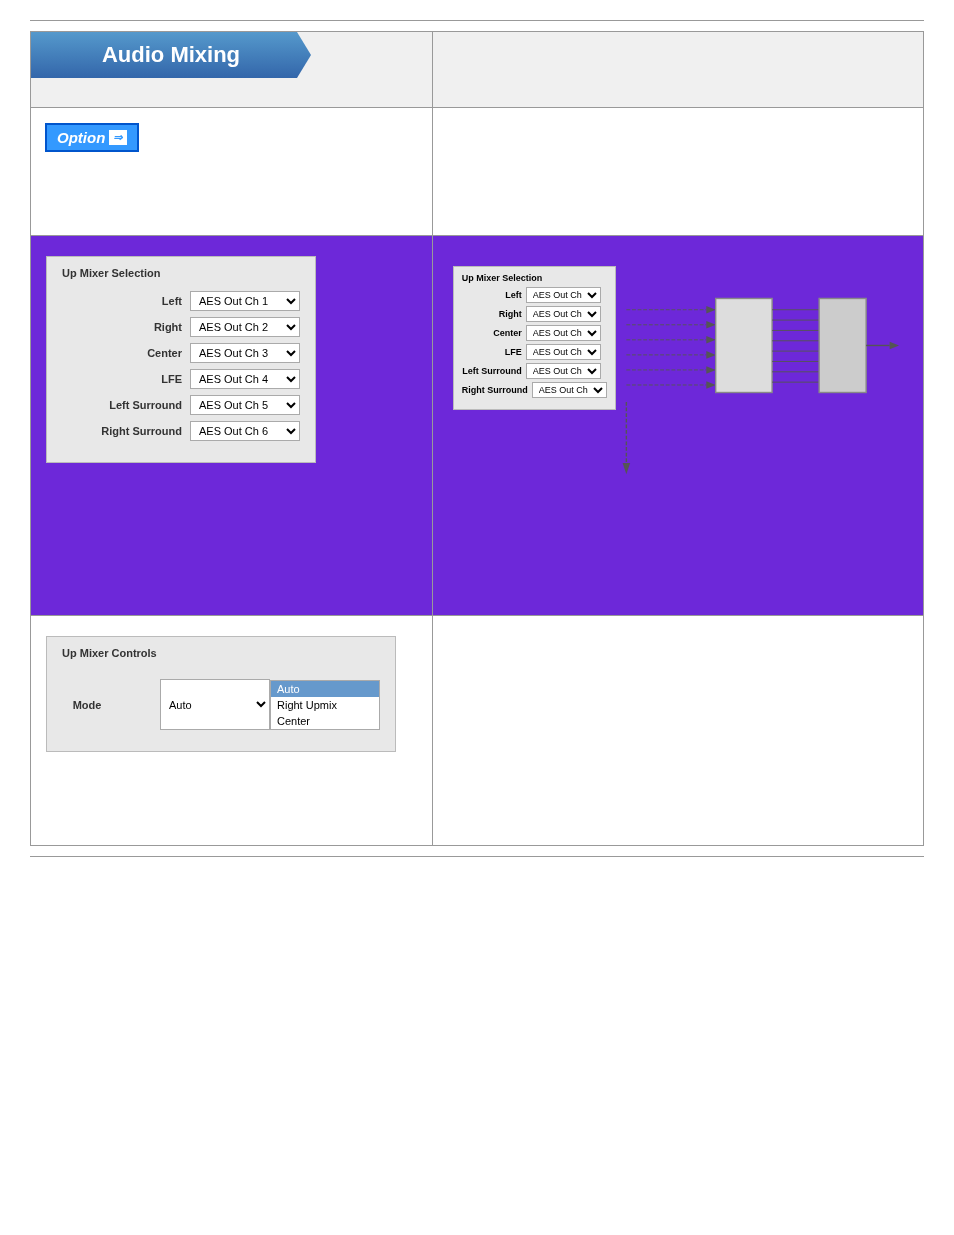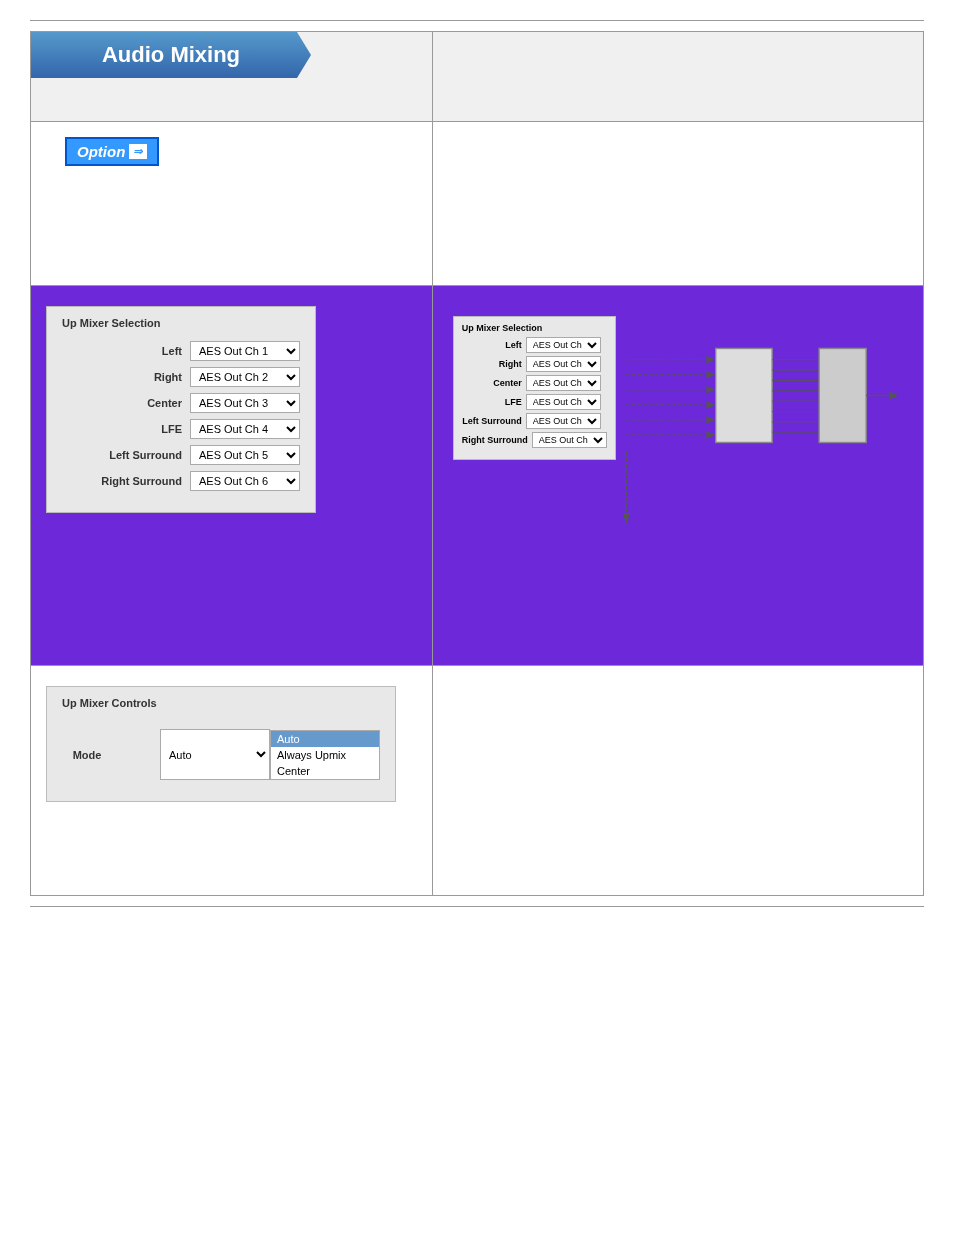--- a/index.html
+++ b/index.html
@@ -37,21 +37,21 @@
     }
 
     .main-table td {
       border: 1px solid #999;
       vertical-align: top;
     }
 
     
     .header-row td {
       padding: 0;
-      height: 90px;
+      height: 76px;
     }
 
     .header-left {
       width: 45%;
       background: #f0f0f0;
       padding: 15px 20px;
     }
 
     .audio-mixing-banner {
       background: linear-gradient(to bottom, #5599cc, #3366aa);
@@ -65,23 +65,23 @@
       clip-path: polygon(0 0, 95% 0, 100% 50%, 95% 100%, 0 100%);
     }
 
     .header-right {
       width: 55%;
       background: #f0f0f0;
     }
 
     
     .option-row td {
-      padding: 15px 34px;
-      background: #fff;
-      height: 164px;
+      padding: 15px 14px;
+      background: #fff;
+      height: 128px;
     }
 
     .option-row td:first-child {
       border-right: 1px solid #999;
     }
 
     .option-btn {
       display: inline-flex;
       align-items: center;
       gap: 4px;
@@ -431,21 +431,21 @@
             <span class="controls-label">Mode</span>
             <div style="display:flex; flex-direction:row; position:relative;margin-left:40px;">
               <select class="mode-select">
                 <option>Auto</option>
                 <option>Always Upmix</option>
                 <option>Bypass</option>
               </select>
 
               <div class="dropdown-list">
                 <div class="dropdown-item selected">Auto</div>
-                <div class="dropdown-item">Always Upmix</div>
+                <div class="dropdown-item">Right Upmix</div>
                 <div class="dropdown-item">Center</div>
               </div>
             </div>
           </div>
         </div>
       </td>
       <td></td>
     </tr>
 
   </tbody>

